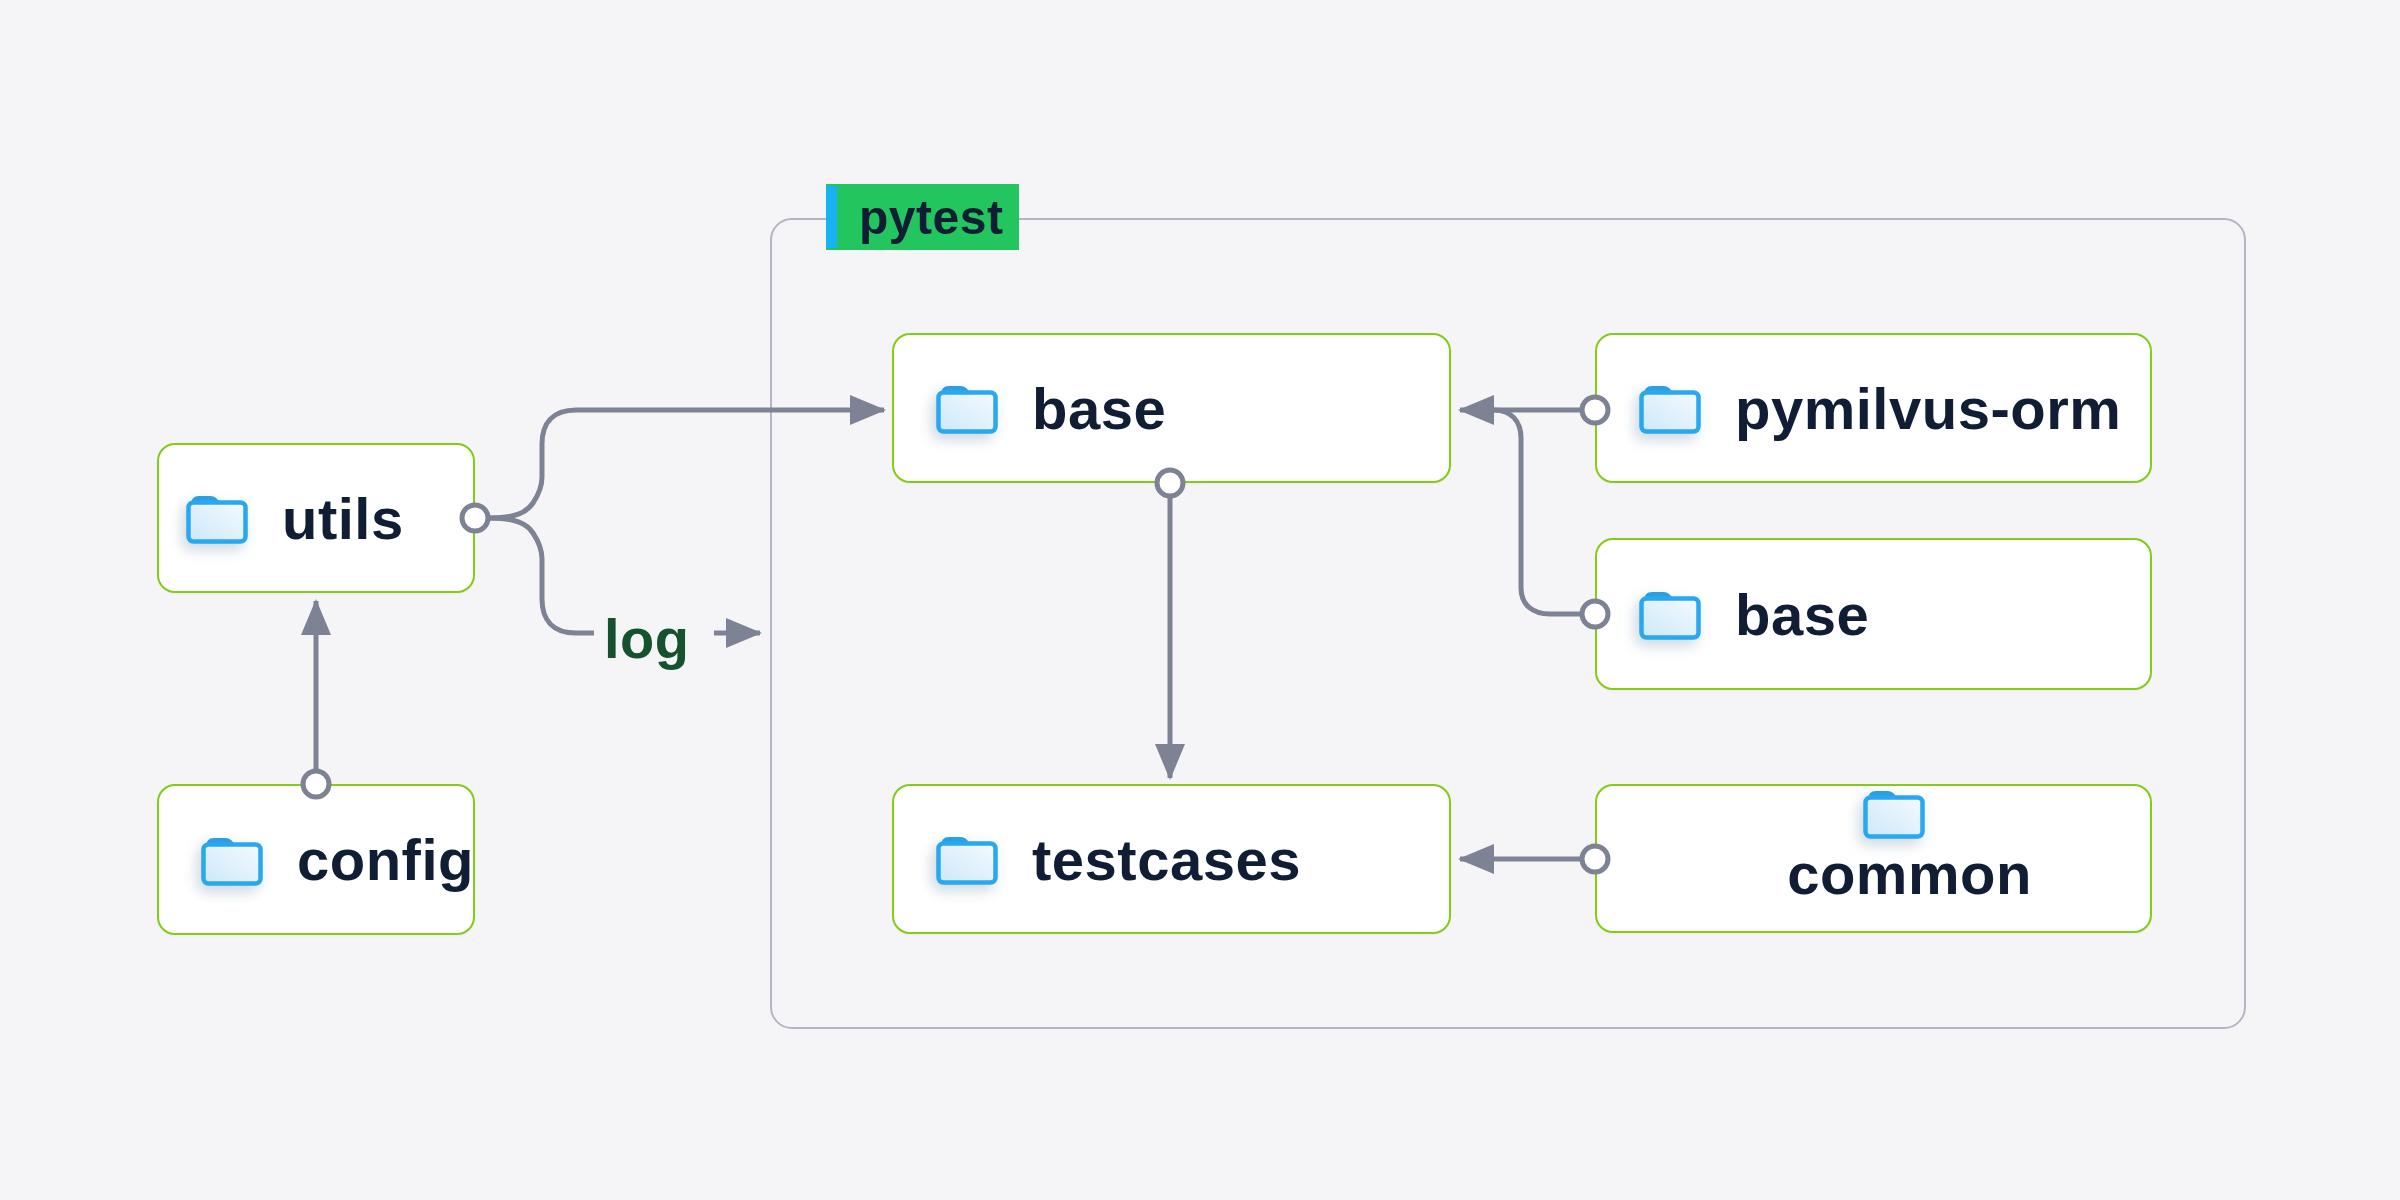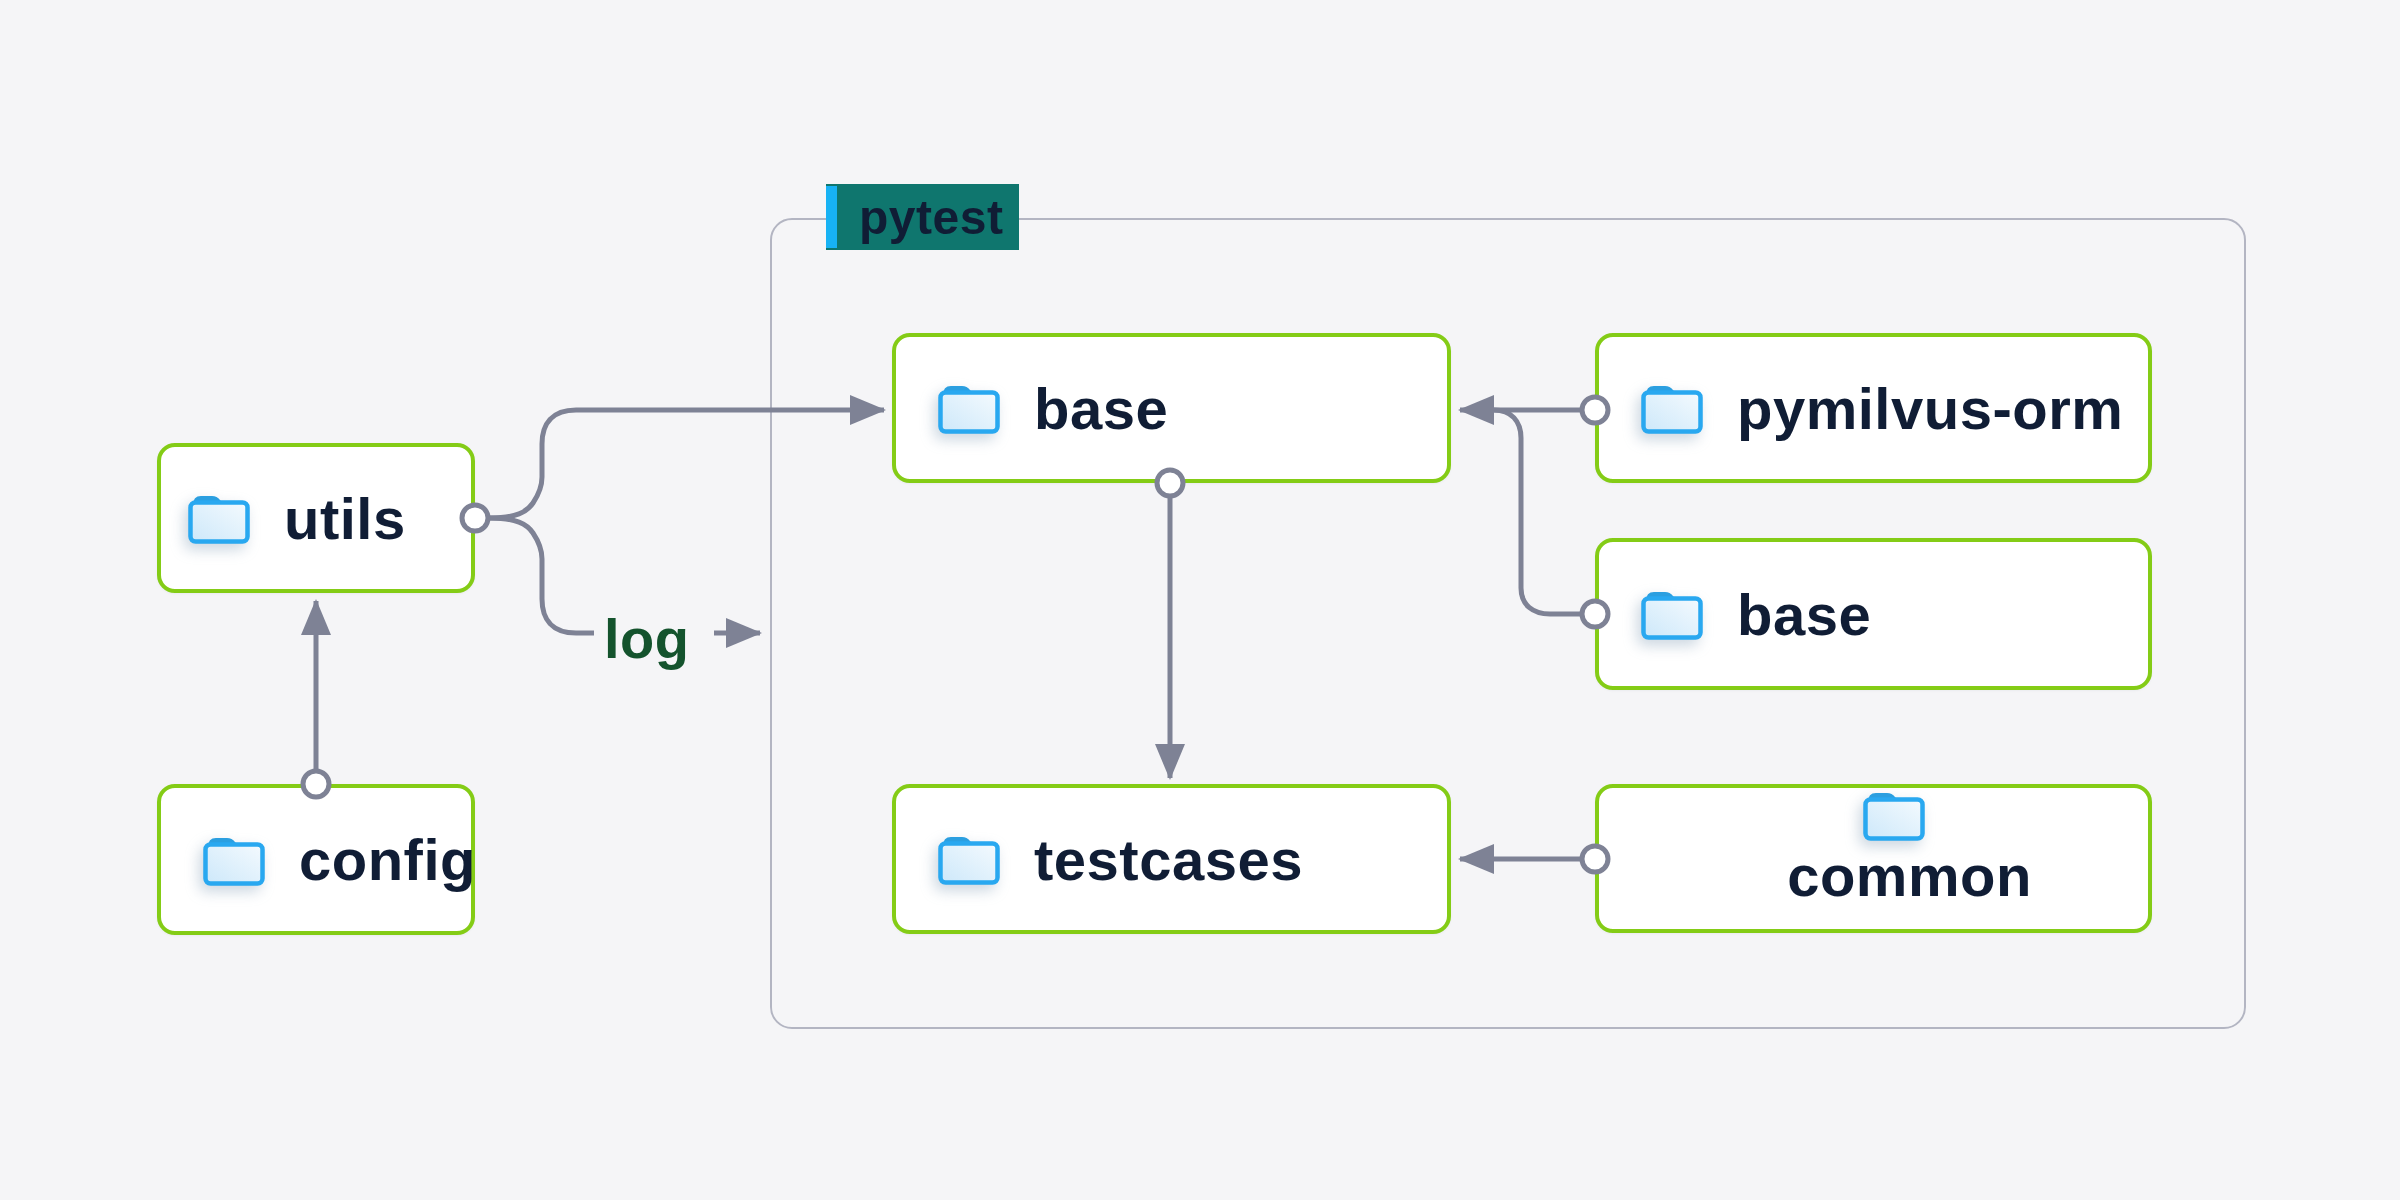--- a/index.html
+++ b/index.html
@@ -17,41 +17,41 @@
     border:2px solid #b3b5c2;
     border-radius:22px;
     background:transparent;
     box-sizing:border-box;
     z-index:1;
   }
   .group-label{
     position:absolute;
     left:826px;top:184px;
     display:flex;align-items:center;
-    background:#0f766e;
+    background:#22c55e;
     padding:0 16px 0 0;
     height:66px;
     z-index:6;
   }
   .group-label .accent-bar{
     width:11px;height:62px;
     background:#17b2f4;
     margin-right:22px;
   }
   .group-label .group-title{
     font-size:48px;
     font-weight:700;
     color:#101d35;
     letter-spacing:0.5px;
   }
   
   .node{
     position:absolute;
     background:#ffffff;
-    border:4px solid #84cc16;
+    border:2px solid #84cc16;
     border-radius:18px;
     box-sizing:border-box;
     display:flex;align-items:center;
     padding-left:40px;
     z-index:3;
     box-shadow:0 1px 2px rgba(120,125,150,0.08);
   }
   .node .label{
     font-size:58px;
     font-weight:700;

